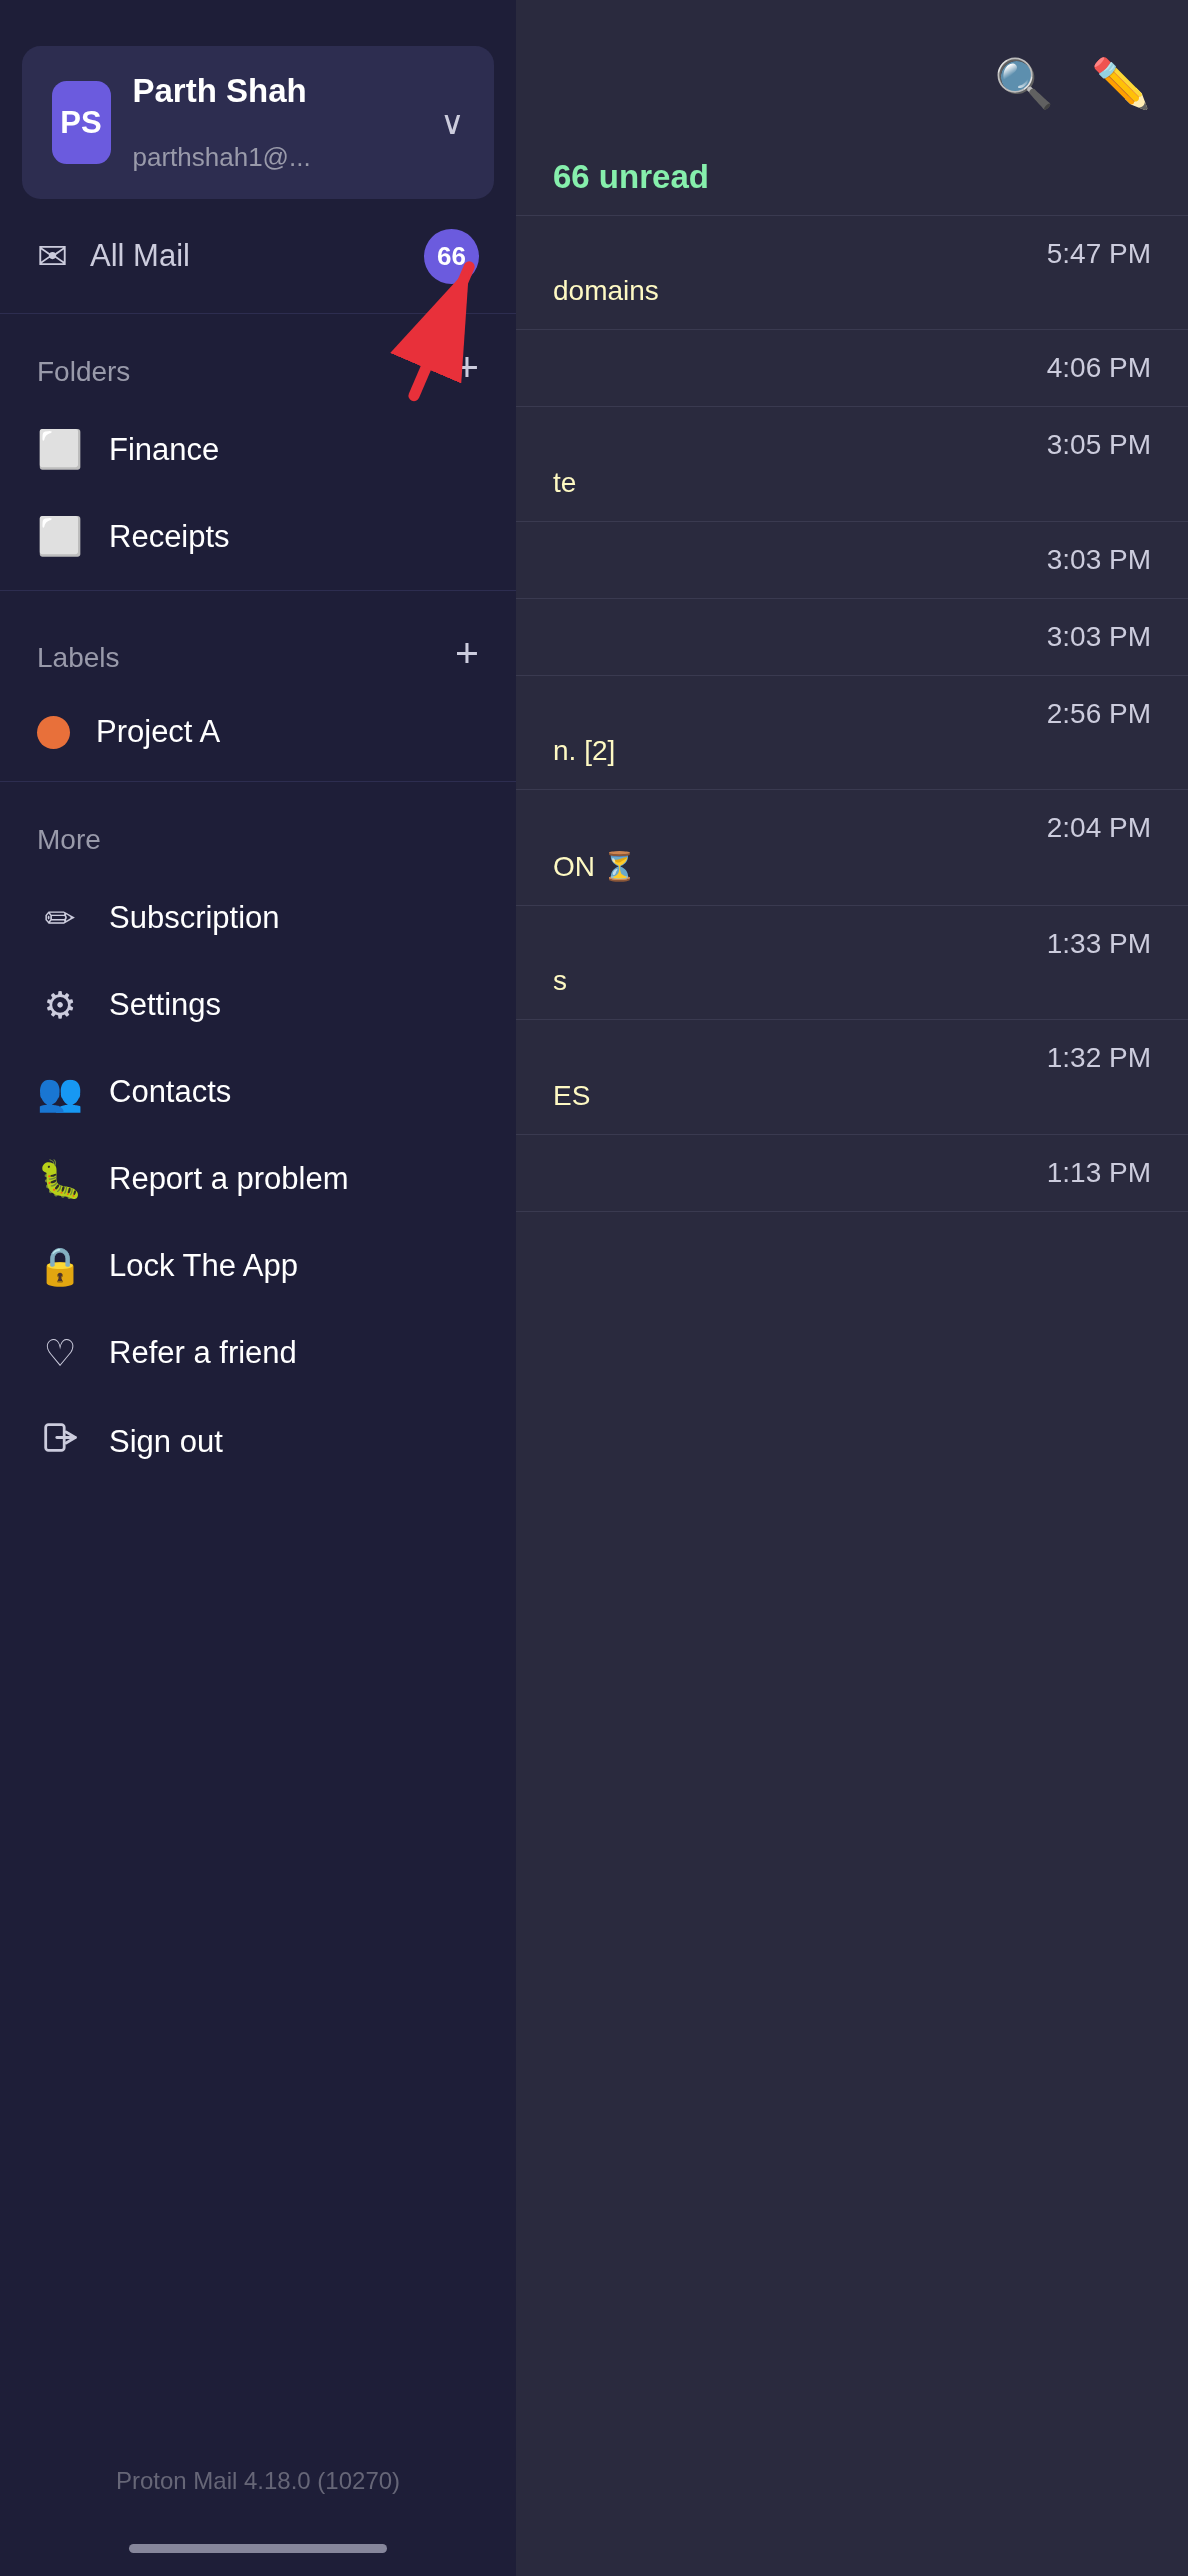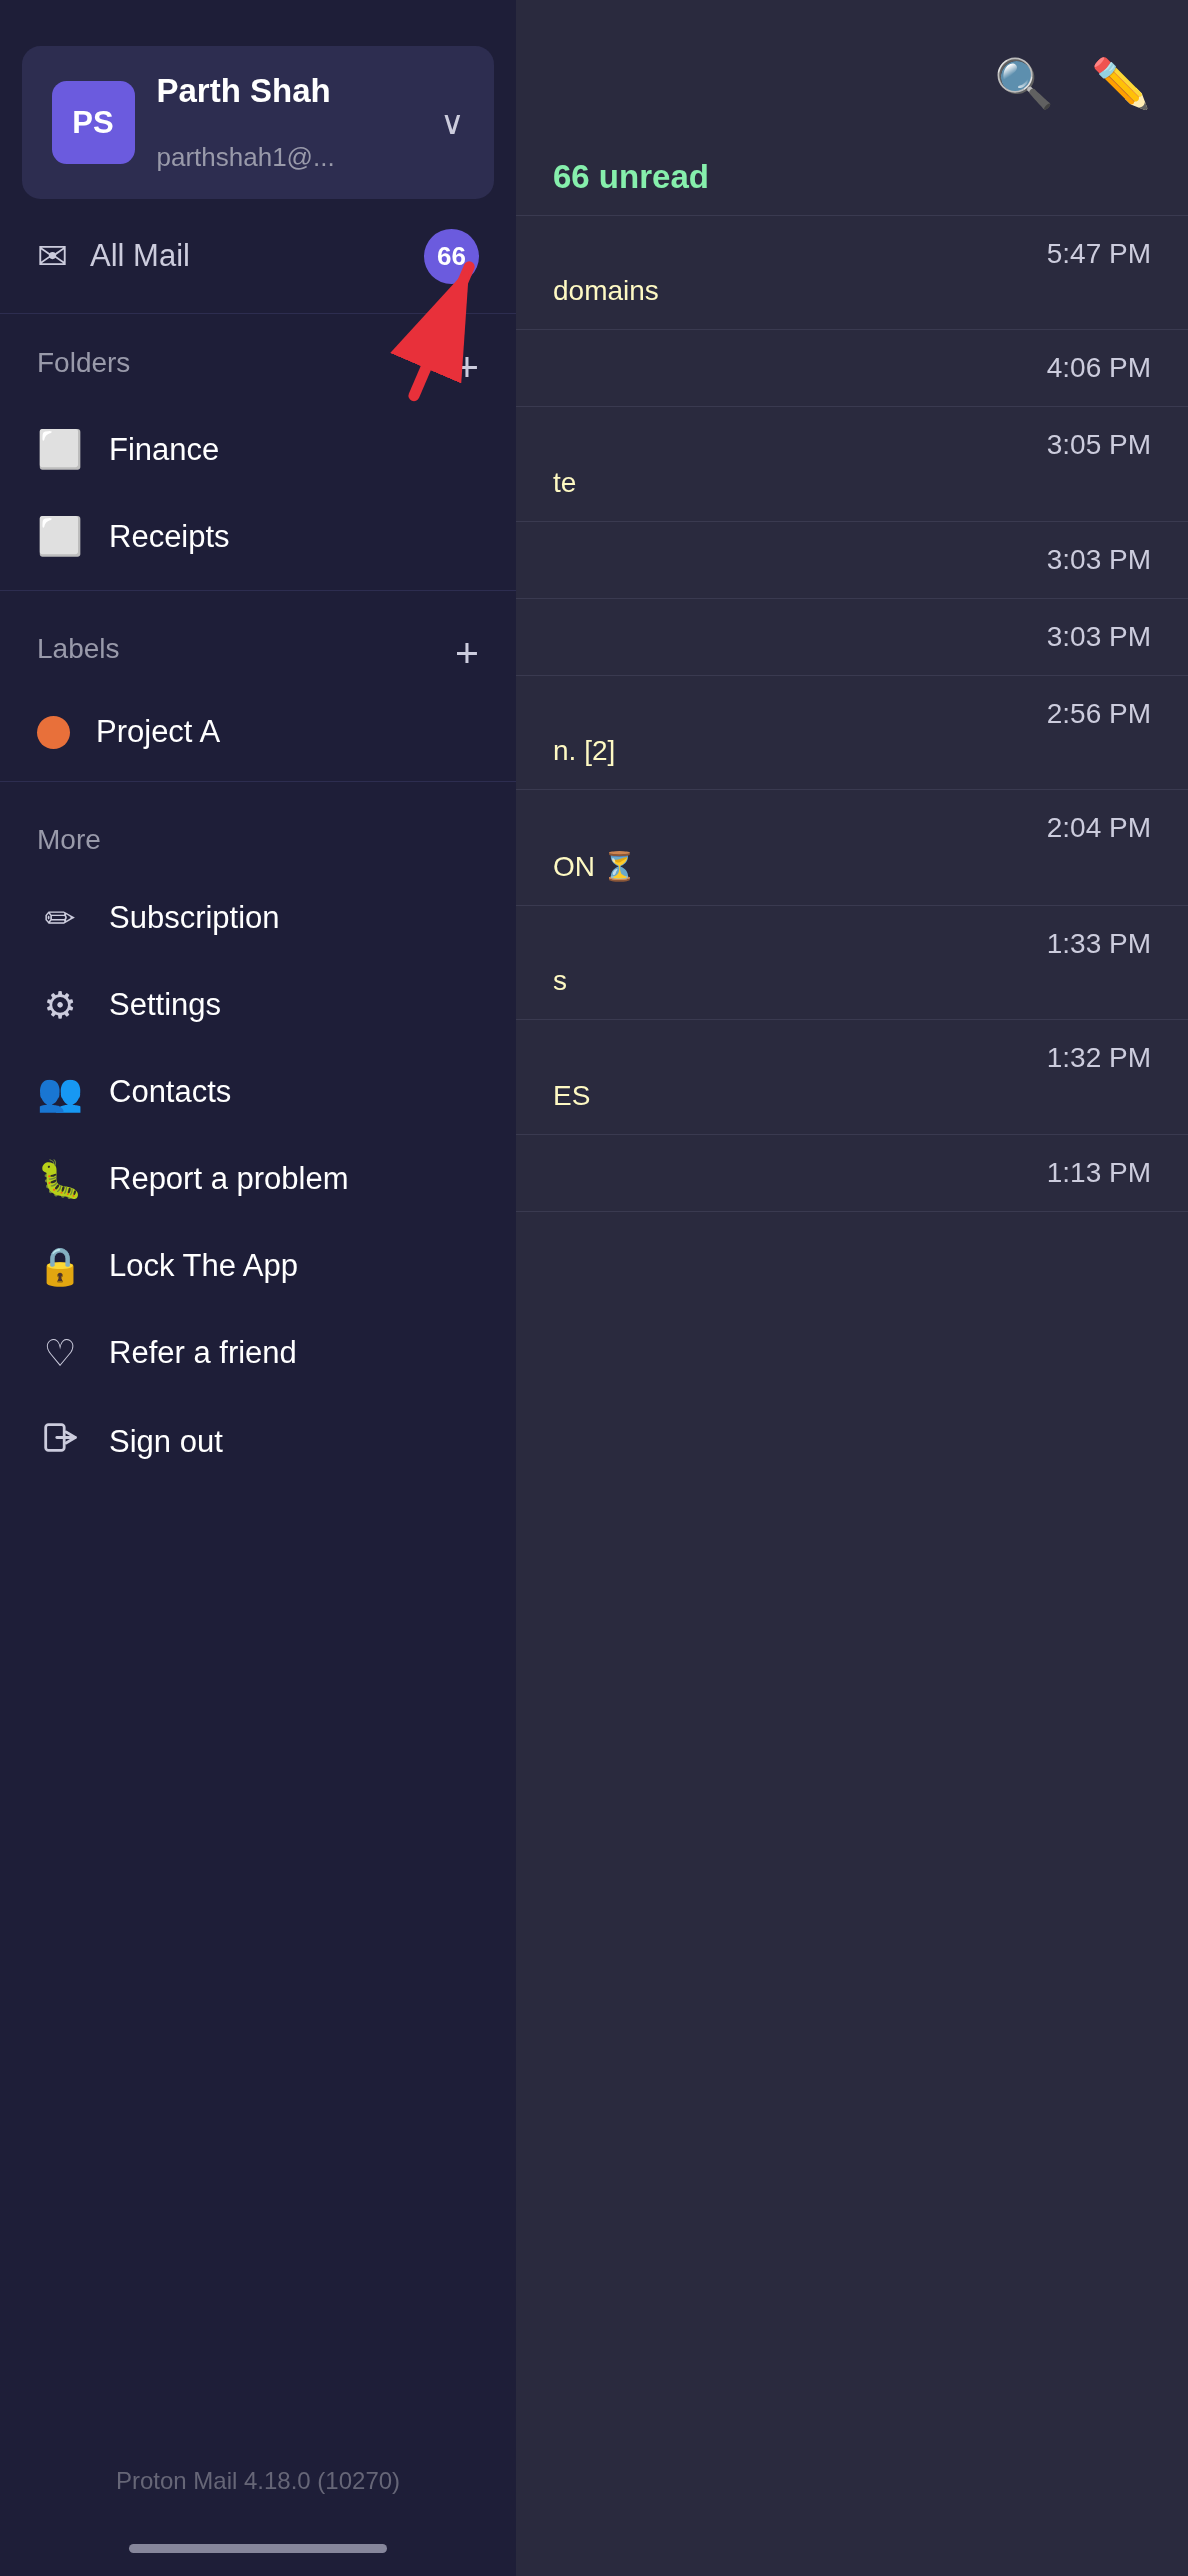--- a/index.html
+++ b/index.html
@@ -93,21 +93,21 @@
       margin: 46px 22px 0;
       background: #2d2d50;
       border-radius: 18.4px;
       padding: 26px 29.5px;
       display: flex;
       align-items: center;
       gap: 22px;
     }
 
     .avatar {
-      width: 83px;
+      width: 59px;
       height: 83px;
       border-radius: 14.7px;
       background: #6b5bde;
       display: flex;
       align-items: center;
       justify-content: center;
       color: white;
       font-size: 31px;
       font-weight: 700;
       flex-shrink: 0;
@@ -167,21 +167,21 @@
       display: flex;
       align-items: center;
       justify-content: center;
       font-size: 26px;
       font-weight: 700;
     }
 
     
     .section-header {
       display: flex;
-      align-items: flex-start;
+      align-items: flex-end;
       justify-content: space-between;
       padding: 33px 37px 18.4px;
     }
 
     .section-label {
       color: #999aaa;
       font-size: 28px;
     }
 
     .section-add {

